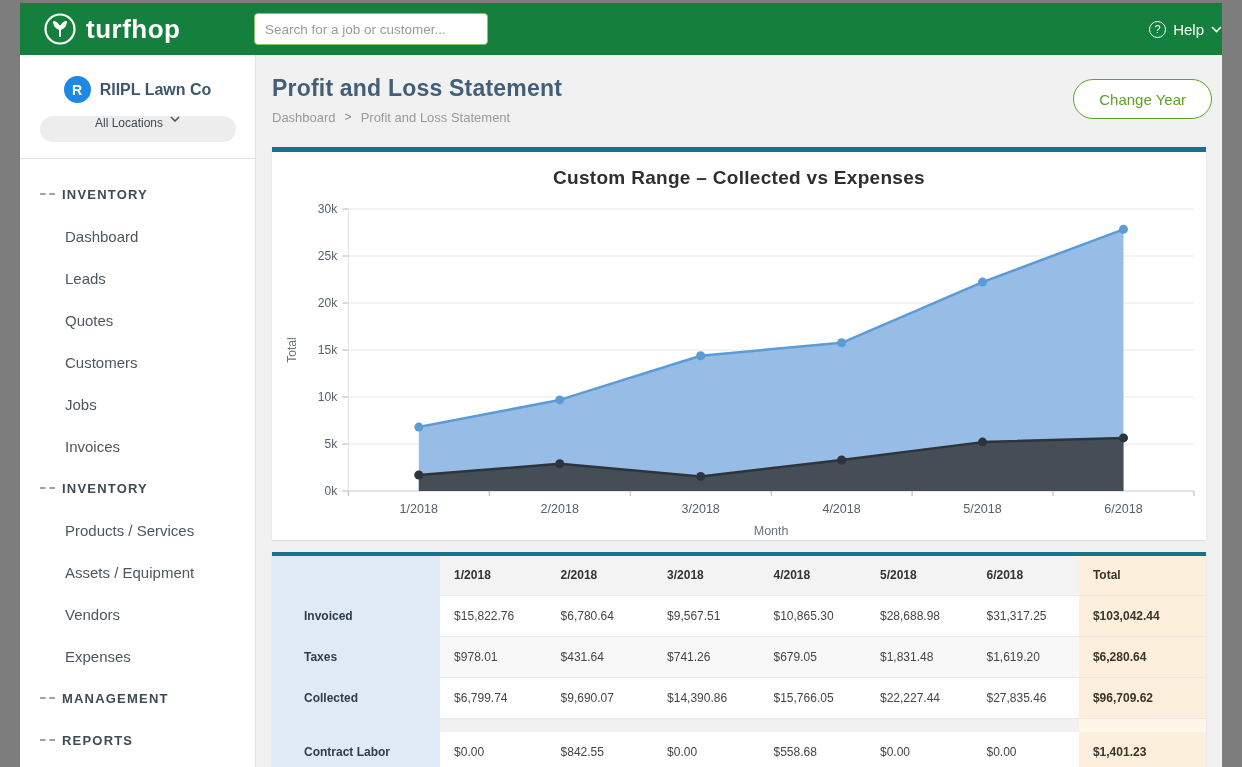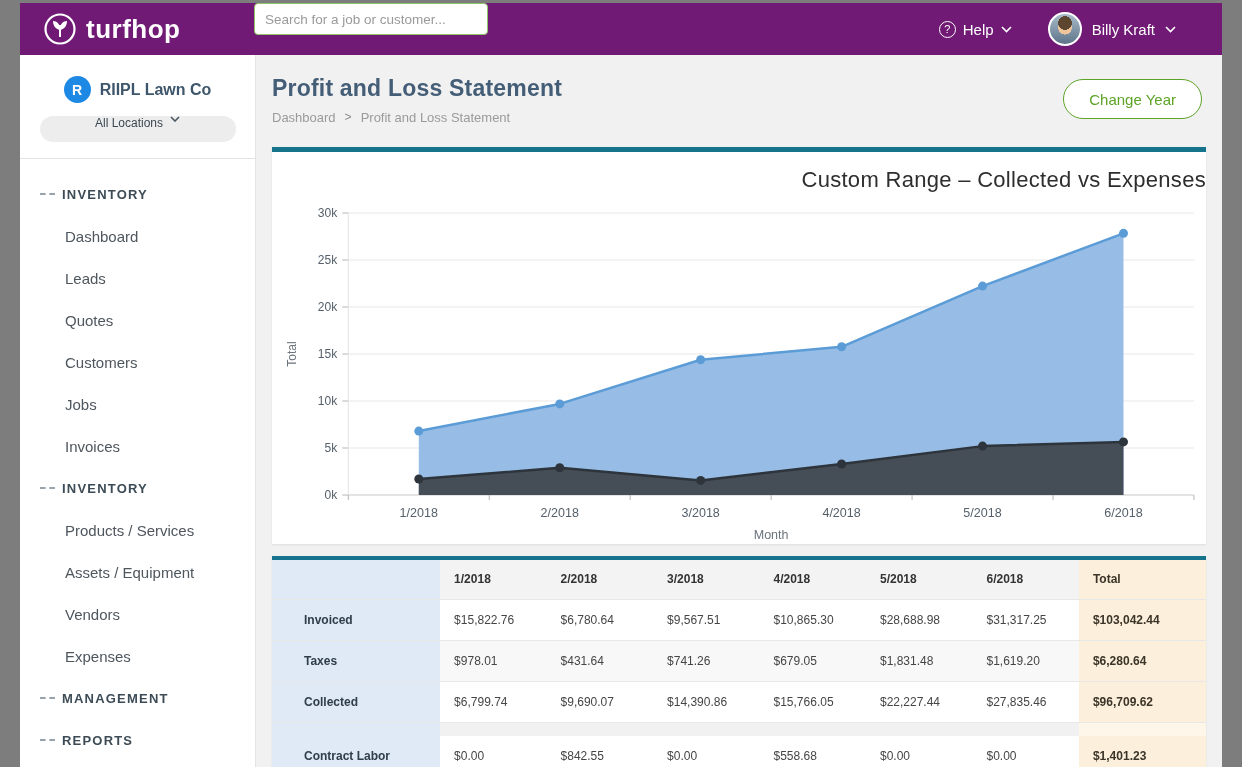--- a/index.html
+++ b/index.html
@@ -6,21 +6,21 @@
   html,body { margin:0; padding:0; }
   body {
     width:1242px; height:767px; overflow:hidden;
     background:#7d7d7d;
     font-family:"Liberation Sans", sans-serif;
   }
   .app { position:absolute; left:20px; top:3px; width:1202px; height:764px;
          background:#f1f1f1; display:flex; flex-direction:column; }
 
   
-  .topbar { flex:0 0 52px; height:52px; background:#701a75; display:flex; }
+  .topbar { flex:0 0 52px; height:52px; background:#15803d; display:flex; align-items:center; }
   .logo { width:222px; display:flex; align-items:center; gap:8px; padding-left:22px; cursor:pointer; }
   .logo-text { color:#fff; font-size:26px; font-weight:600; letter-spacing:.5px; }
   .search { width:234px; height:32px; border:1px solid #8fc368; border-radius:4px;
             padding:0 10px; font-size:13.5px; color:#444; font-family:inherit; outline:none;margin-left:12px; }
   .search::placeholder { color:#9a9a9a; }
   .topbar-spacer { flex:1; }
   .help { display:flex; align-items:center; gap:7px; color:#fff; font-size:15px; cursor:pointer; }
   .help-q { width:17px; height:17px; border:1.5px solid #fff; border-radius:50%;
             font-size:11px; display:flex; align-items:center; justify-content:center; }
   .user { display:flex; align-items:center; gap:10px; color:#fff; font-size:15px;
@@ -53,28 +53,28 @@
   .nav-item { height:42px; display:flex; align-items:center; padding-left:45px;
               font-size:15px; color:#4e565e; cursor:pointer; }
 
   
   .main { flex:1; min-width:0; position:relative; padding:20px 16px 0; overflow:hidden; }
   .page-title { margin:0; font-size:23px; font-weight:700; color:#435e76; letter-spacing:.2px; }
   .breadcrumb { margin-top:7px; height:16px; display:flex; align-items:center; gap:9px;
                 font-size:13px; color:#9a9a9a; }
   .bc-link { cursor:pointer; }
   .bc-sep { color:#8a8a8a; font-size:12px; }
-  .change-year { position:absolute; top:24px; right:20px; height:40px; padding:0 25px;
+  .change-year { position:absolute; top:24px; right:10px; height:40px; padding:0 25px;
                  border-radius:20px; border:1px solid #5ca326; background:#fff; color:#5ca326;
                  font-size:15px; font-family:inherit; cursor:pointer; }
 
   .card { margin-top:22px; background:#fff; border-top:5px solid #15748c;
           box-shadow:0 1px 2px rgba(0,0,0,.08); }
-  .chart-title { margin:0; text-align:right; padding:15px 0 6px; font-size:22px;
-                 color:#2e2e2e; font-weight:400; letter-spacing:.3px; }
+  .chart-title { margin:0; text-align:center; padding:15px 0 6px; font-size:19px;
+                 color:#2e2e2e; font-weight:700; letter-spacing:.3px; }
   #chart-svg { display:block; width:100%; height:345px; }
   #chart-svg text { font-family:"Liberation Sans", sans-serif; }
 
   
   .pl-table { margin-top:12px; width:100%; border-collapse:collapse; table-layout:fixed;
               background:#fff; border-top:4px solid #15748c; font-size:12px;
               box-shadow:0 1px 2px rgba(0,0,0,.08); }
   .pl-table th, .pl-table td { text-align:left; padding:0 14px; height:41px;
                                border-bottom:1px solid #e8e8e8; }
   th.month { background:#f3f3f3; color:#333; font-weight:700; }
@@ -101,27 +101,20 @@
         <path d="M18 19 C13 18 11 14 11 10 C15 10 18 13 18 18 Z" fill="#fff"></path>
         <path d="M18 19 C23 18 25 14 25 10 C21 10 18 13 18 18 Z" fill="#fff"></path>
       </svg>
       <span class="logo-text">turfhop</span>
     </div>
     <input class="search" placeholder="Search for a job or customer..." style="">
     <div class="topbar-spacer"></div>
     <div class="help">
       <span class="help-q">?</span>
       <span>Help</span>
-      <svg class="chev" width="11" height="7" viewBox="0 0 11 7">
-          <polyline points="1,1 5.5,5.5 10,1"></polyline>
-        </svg>
-    </div>
-    <div class="user">
-      <span class="avatar"></span>
-      <span>Billy Kraft</span>
       <svg class="chev" width="11" height="7" viewBox="0 0 11 7">
           <polyline points="1,1 5.5,5.5 10,1"></polyline>
         </svg>
     </div>
   </header>
 
   <div class="body-row">
 
     <aside class="sidebar">
       <div class="side-head">

